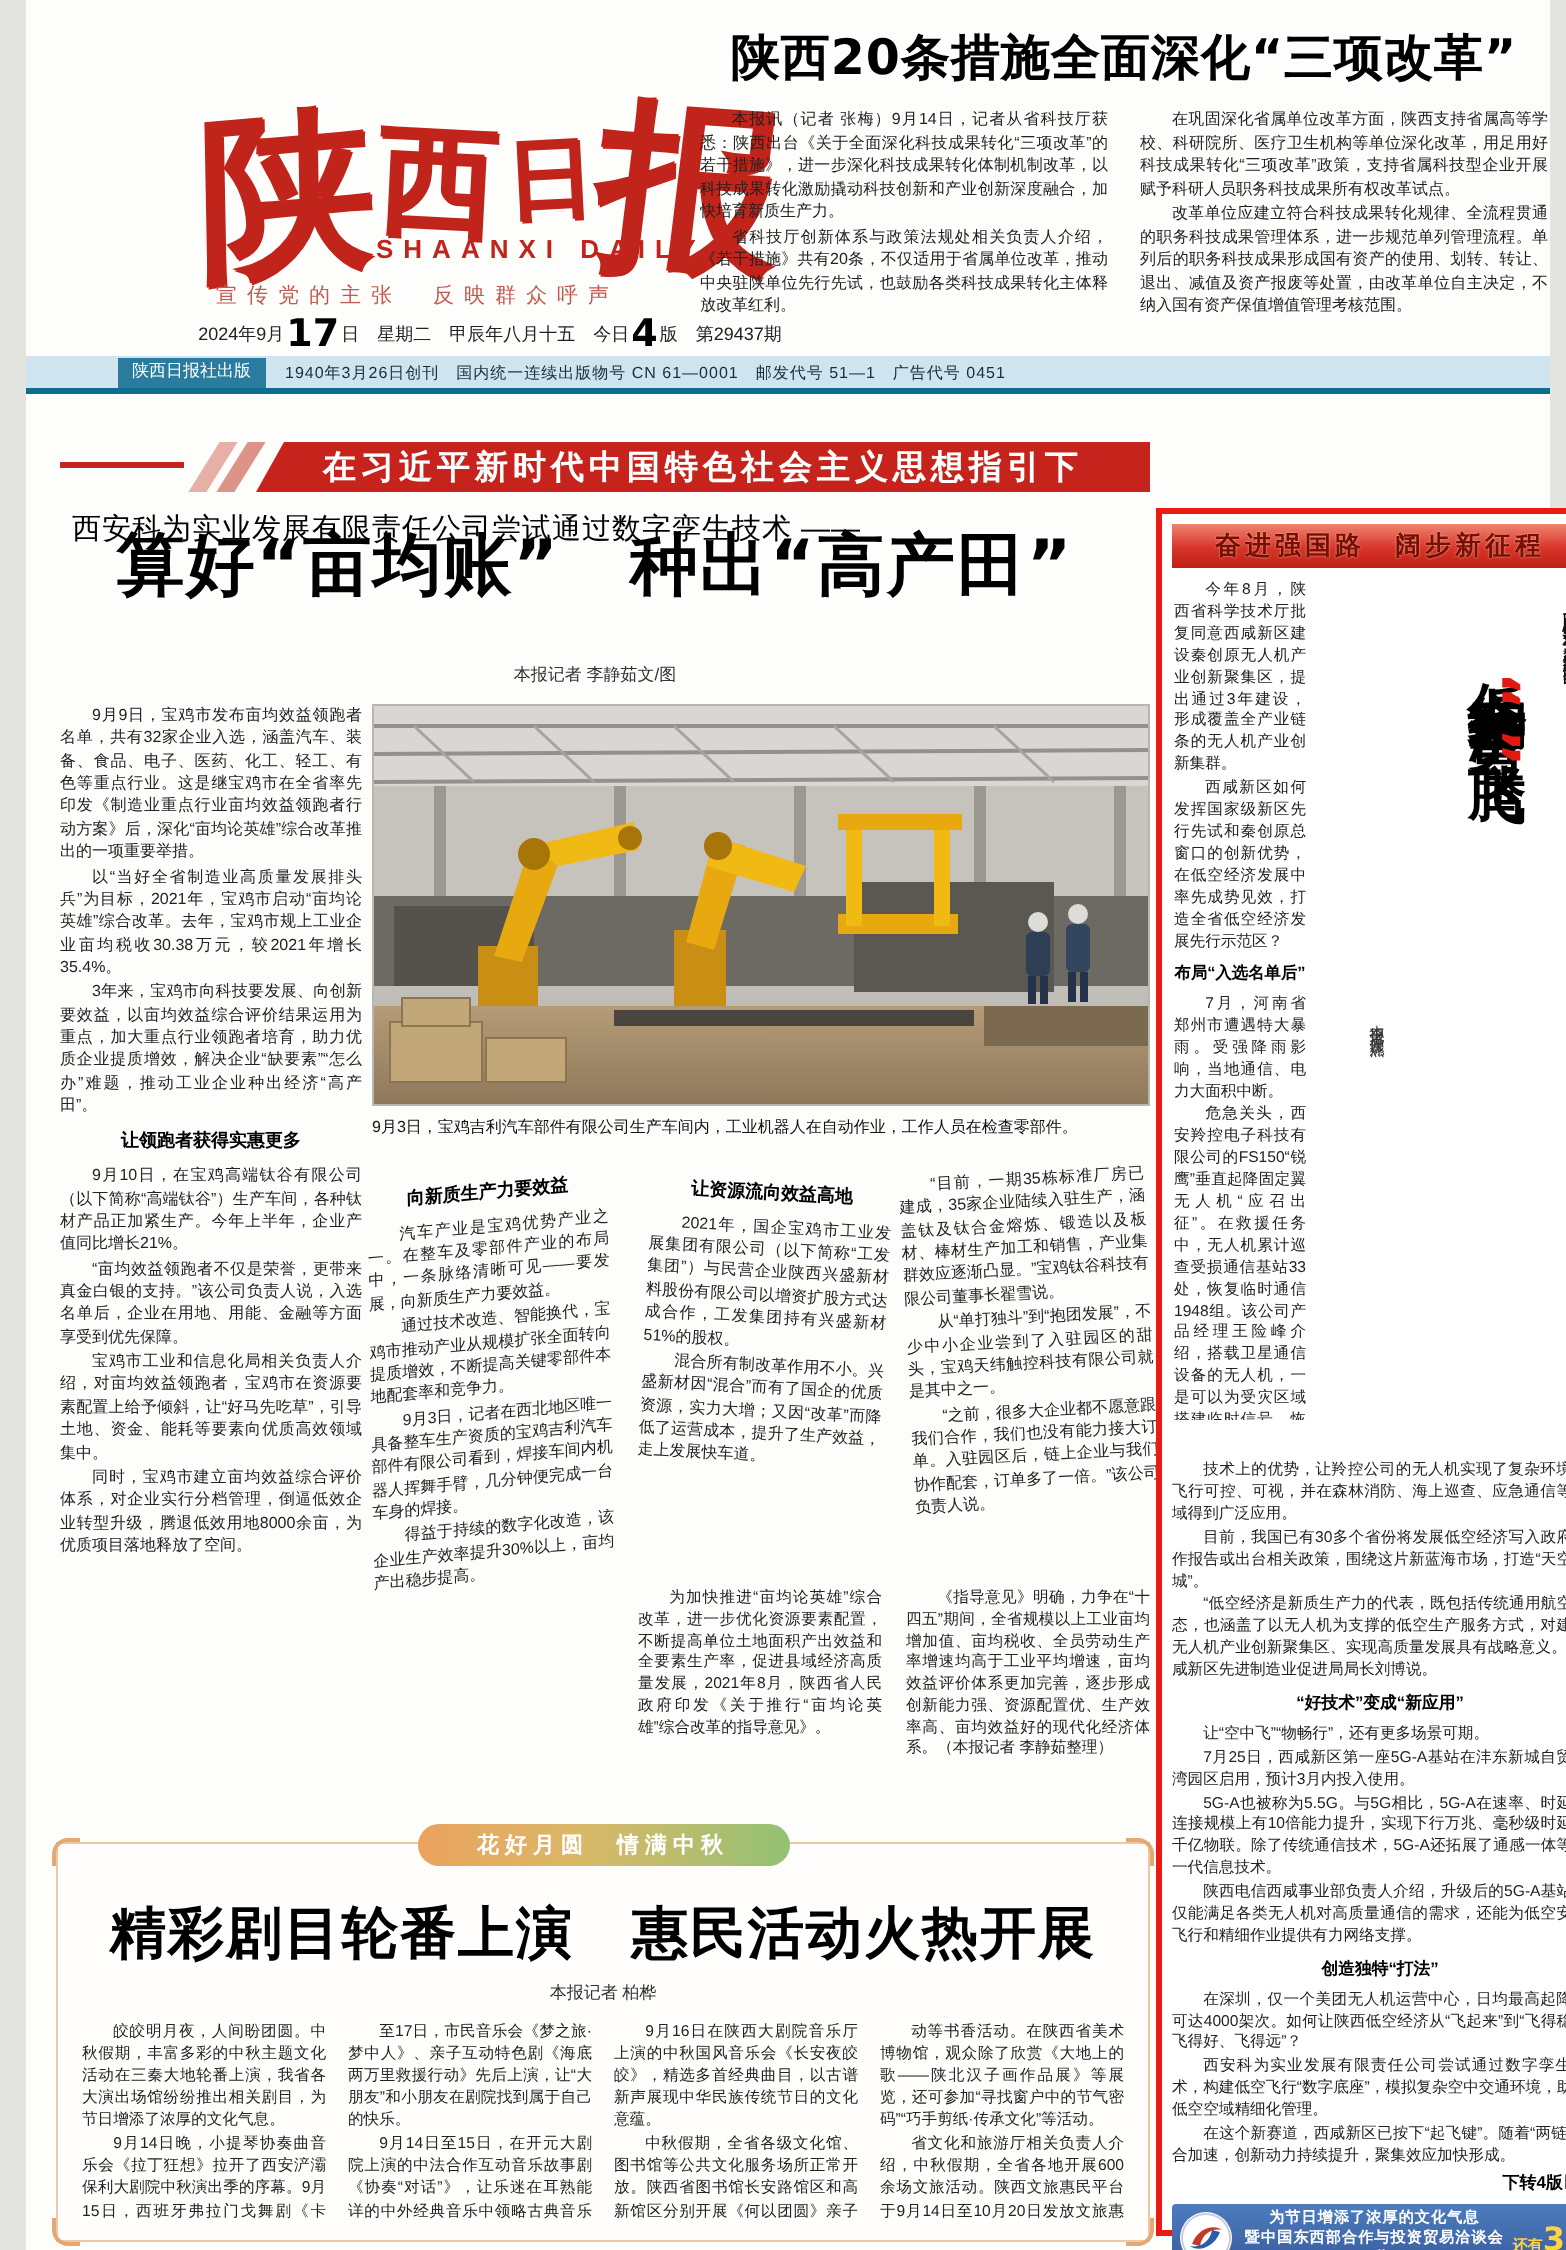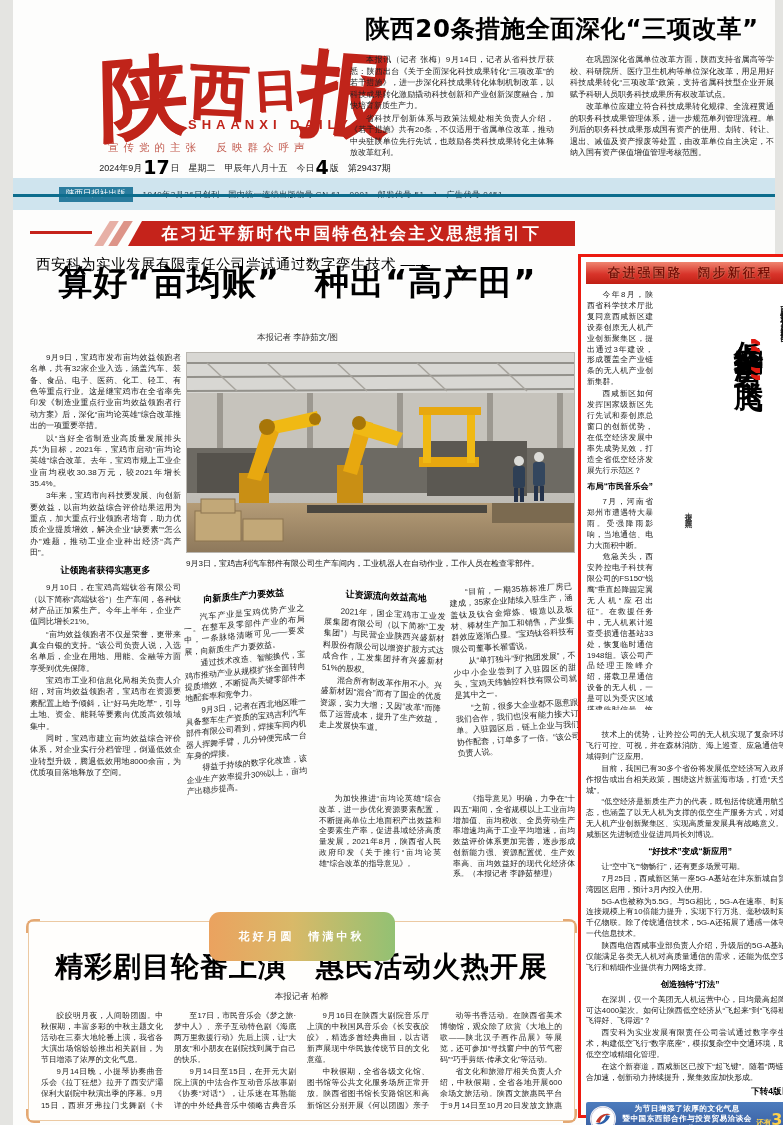--- a/index.html
+++ b/index.html
@@ -22,21 +22,21 @@
   .eng { position:absolute; left:188px; top:117px; color:#c0241a; font-weight:bold;
          font-size:13px; letter-spacing:5px; }
   .slogan { position:absolute; left:108px; top:141px; width:275px; 
             color:#c25a4e; font-size:10.5px; letter-spacing:5px; }
   .dateline { position:absolute; left:70px; top:156px; width:350px; text-align:center;
               font-size:9px; color:#222; white-space:nowrap; }
   .dateline b.num { font-size:19px; color:#000000; font-weight:bold; font-family:"DejaVu Sans",sans-serif;
                     vertical-align:-3px; padding:0 1px; }
 
   
-  .strip { position:absolute; left:13px; top:178px; width:762px; height:32px;
+  .strip { position:absolute; left:13px; top:178px; width:762px; height:16px;
            background:#cfe4ee; display:flex; align-items:center; }
   .strip .pub { background:#2a7c9e; color:#fff; font-size:8.5px; padding:1.5px 7px; margin-left:46px; }
   .strip .det { font-size:8px; color:#15303c; margin-left:10px; letter-spacing:.5px; }
   .striprule { position:absolute; left:13px; top:194px; width:762px; height:2.5px; background:#0d6d8d; }
 
   
   .toparticle { position:absolute; left:350px; top:12px; width:424px; }
   .toparticle h1 { font-size:24.5px; letter-spacing:.5px; text-align:center; color:#000;
                    font-weight:bold; font-family:"DejaVu Sans",sans-serif; }
   .toparticle .body { margin-top:9px; column-count:2; column-gap:16px; height:122px; overflow:hidden;
@@ -117,21 +117,21 @@
   .botbox { position:absolute; left:28px; top:921px; width:547px; height:200px;
             border:1.5px solid #ecc9a2; background:#fffefc; }
   .corner { position:absolute; width:14px; height:14px; border:2.5px solid #e4a873; }
   .co1 { left:-3px; top:-3px; border-right:none; border-bottom:none; border-top-left-radius:8px; }
   .co2 { right:-3px; top:-3px; border-left:none; border-bottom:none; border-top-right-radius:8px; }
   .co3 { left:-3px; bottom:-3px; border-right:none; border-top:none; border-bottom-left-radius:8px; }
   .co4 { right:-3px; bottom:-3px; border-left:none; border-top:none; border-bottom-right-radius:8px; }
   .ribbon { position:absolute; left:50%; top:-10px; transform:translateX(-50%);
             background:linear-gradient(90deg,#eba25f,#d9b968 45%,#93c173);
             color:#fff; font-weight:bold; font-size:11px; letter-spacing:3px;
-            padding:17px 30px; border-radius:11px; white-space:nowrap; }
+            padding:3px 30px; border-radius:11px; white-space:nowrap; }
   .bothead { margin-top:26px; text-align:center; font-size:28px; font-weight:bold; color:#000;
              letter-spacing:1px; font-family:"DejaVu Sans",sans-serif; }
   .botby { text-align:center; font-size:8.5px; color:#333; margin-top:5px; }
   .botcols { position:absolute; left:12px; right:12px; top:88px; bottom:8px; display:flex; gap:11px; }
   .bcol { flex:1; overflow:hidden; font-size:7.8px; line-height:1.42; color:#222; }
 </style>
 </head>
 <body>
 
 <div id="page">
@@ -307,21 +307,21 @@
 
   <div class="rabox">
     <div class="rabanner">奋进强国路　阔步新征程</div>
     <div class="ratop">
       <div class="ranarrow">
         <div>
 
         <p class="p">今年8月，陕西省科学技术厅批复同意西咸新区建设秦创原无人机产业创新聚集区，提出通过3年建设，形成覆盖全产业链条的无人机产业创新集群。</p>
             <p class="p">西咸新区如何发挥国家级新区先行先试和秦创原总窗口的创新优势，在低空经济发展中率先成势见效，打造全省低空经济发展先行示范区？</p>
           </div>
-        <div class="sub">布局“市民音乐会”</div>
+        <div class="sub">布局“入选名单后”</div>
         <div>
 
         <p class="p">7月，河南省郑州市遭遇特大暴雨。受强降雨影响，当地通信、电力大面积中断。</p>
             <p class="p">危急关头，西安羚控电子科技有限公司的FS150“锐鹰”垂直起降固定翼无人机“应召出征”。在救援任务中，无人机累计巡查受损通信基站33处，恢复临时通信1948组。该公司产品经理王险峰介绍，搭载卫星通信设备的无人机，一是可以为受灾区域搭建临时信号，恢复灾区与外界的联系；二是可以拍摄高清影像，让救援更加精准。</p>
           </div>
       </div>
       <div class="ravert">
         <div class="rvkick">陕西加快建设秦创原无人机产业创新聚集区——</div>
         <div class="rvtitle"><span>低空经济蓄势</span><span class="rq">“</span><span>腾飞</span><span class="rq">”</span></div>
         <div class="rvby">本报记者 侯燕妮</div>

